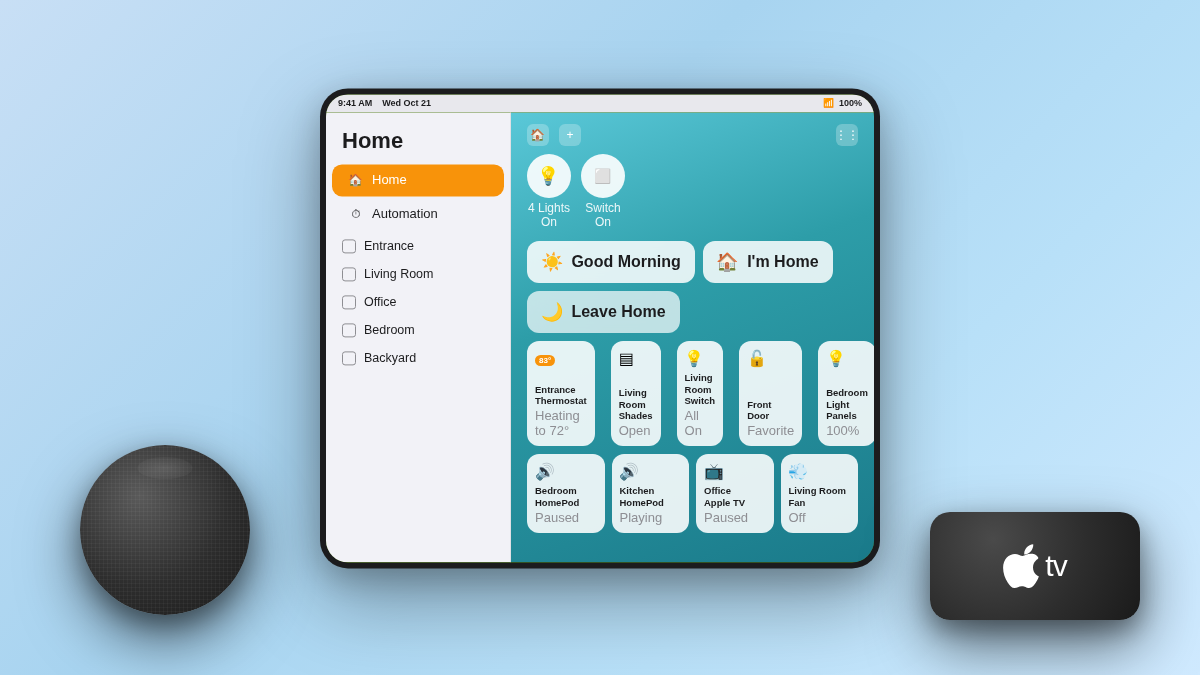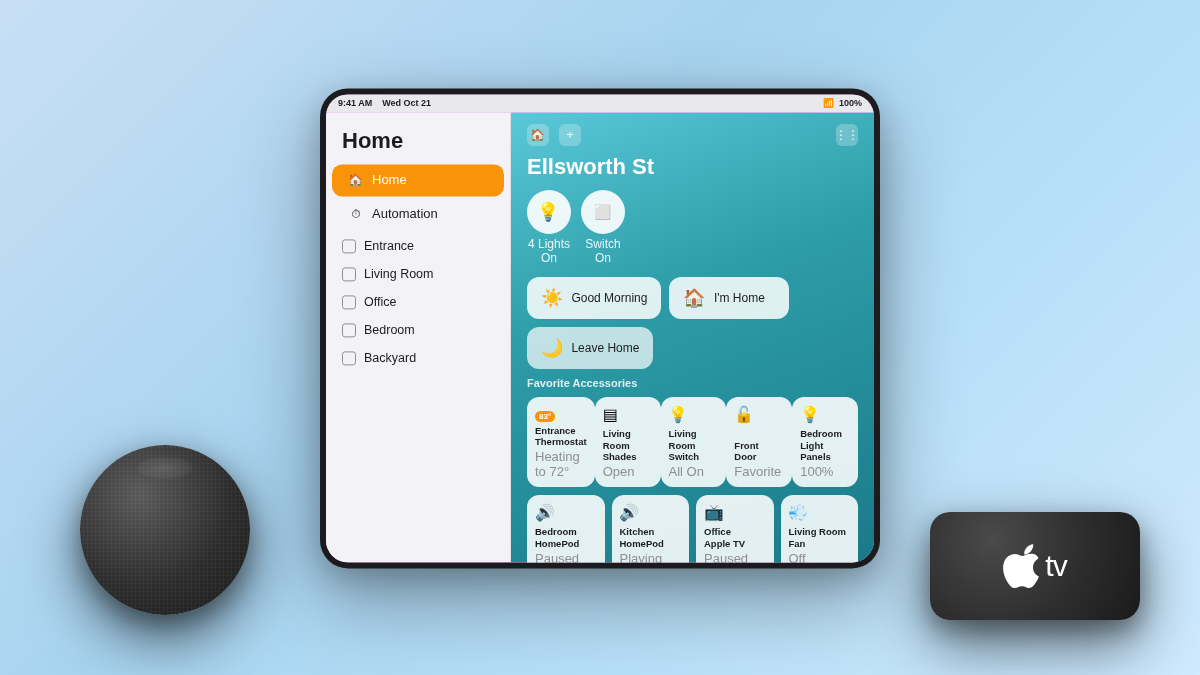--- a/index.html
+++ b/index.html
@@ -37,21 +37,21 @@
       padding: 6px;
       box-shadow: 0 30px 80px rgba(0,0,0,0.35), 0 10px 30px rgba(0,0,0,0.2);
       z-index: 10;
     }
 
     .ipad-screen {
       width: 100%;
       height: 100%;
       border-radius: 22px;
       overflow: hidden;
-      background: #f0abfc;
+      background: #4d7c0f;
       display: flex;
       flex-direction: column;
     }
 
     .ipad-status-bar {
       background: #e8e8ed;
       display: flex;
       justify-content: space-between;
       align-items: center;
       padding: 4px 12px;
@@ -248,29 +248,29 @@
 
     .scene-card.leave-home {
       background: rgba(255,255,255,0.7);
     }
 
     .scene-icon {
       font-size: 18px;
     }
 
     .scene-label {
-      font-size: 12px;
-      font-weight: 400;
+      font-size: 16px;
+      font-weight: 700;
       color: #1c1c1e;
     }
 
     .accessories-grid {
       display: grid;
       grid-template-columns: repeat(5, 1fr);
-      gap: 0;
+      gap: 16px;
       margin-bottom: 8px;
     }
 
     .accessory-card {
       background: rgba(255,255,255,0.88);
       border-radius: 12px;
       padding: 8px;
       cursor: pointer;
       min-height: 70px;
       display: flex;
@@ -432,21 +432,20 @@
           <div class="main-header">
             <div class="main-header-left">
               <div class="header-icon">🏠</div>
               <div class="header-icon">+</div>
             </div>
             <div class="header-icon">
               <span style="color:white; font-size:12px;">⋮⋮</span>
             </div>
           </div>
 
-          <div class="main-title">Ellsworth St</div>
 
           <div class="quick-accessories">
             <div class="quick-item">
               <div class="quick-circle">💡</div>
               <div class="quick-label">4 Lights<br>On</div>
             </div>
             <div class="quick-item">
               <div class="quick-circle" style="font-size:14px; color:#555;">⬜</div>
               <div class="quick-label">Switch<br>On</div>
             </div>
@@ -462,21 +461,20 @@
               <span class="scene-label">I'm Home</span>
             </div>
           </div>
           <div class="scenes-row">
             <div class="scene-card leave-home">
               <span class="scene-icon">🌙</span>
               <span class="scene-label">Leave Home</span>
             </div>
           </div>
 
-          <div class="section-title">Favorite Accessories</div>
 
           <div class="accessories-grid">
             <div class="accessory-card">
               <div>
                 <div class="thermostat-badge">83°</div>
               </div>
               <div>
                 <div class="accessory-name">Entrance<br>Thermostat</div>
                 <div class="accessory-status">Heating to 72°</div>
               </div>

